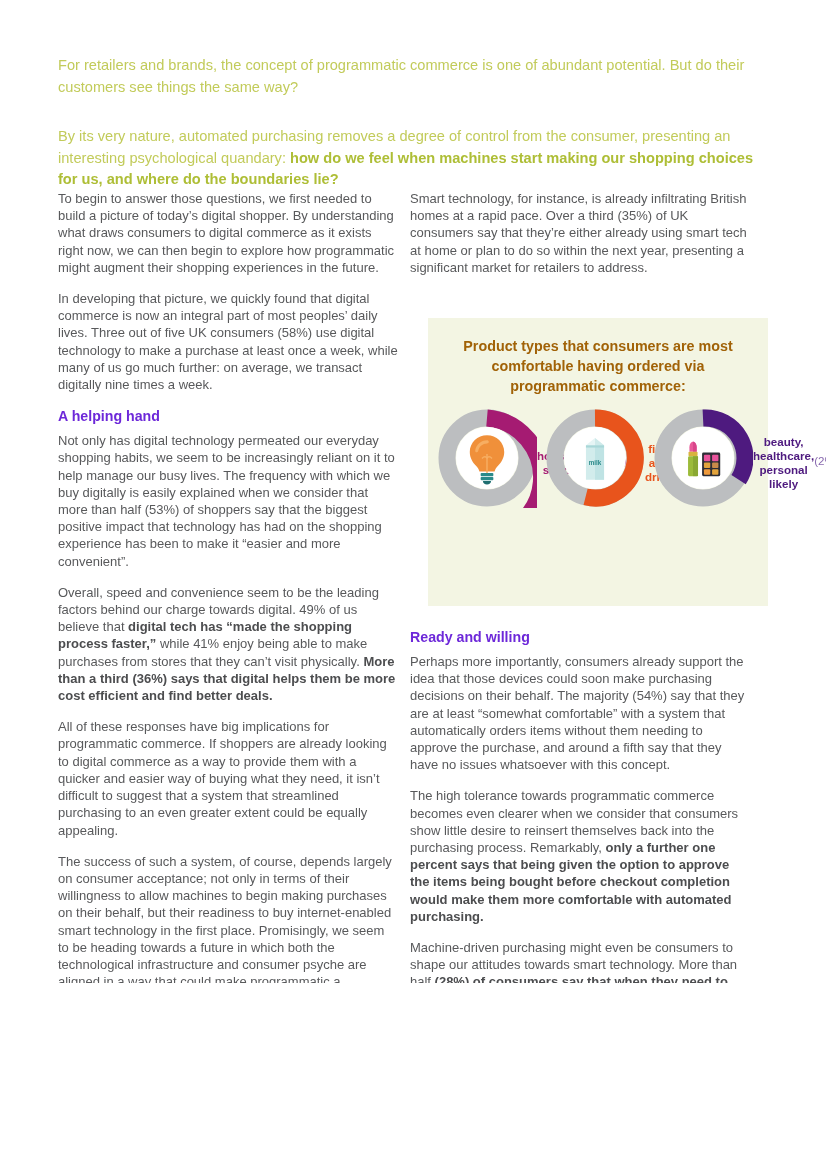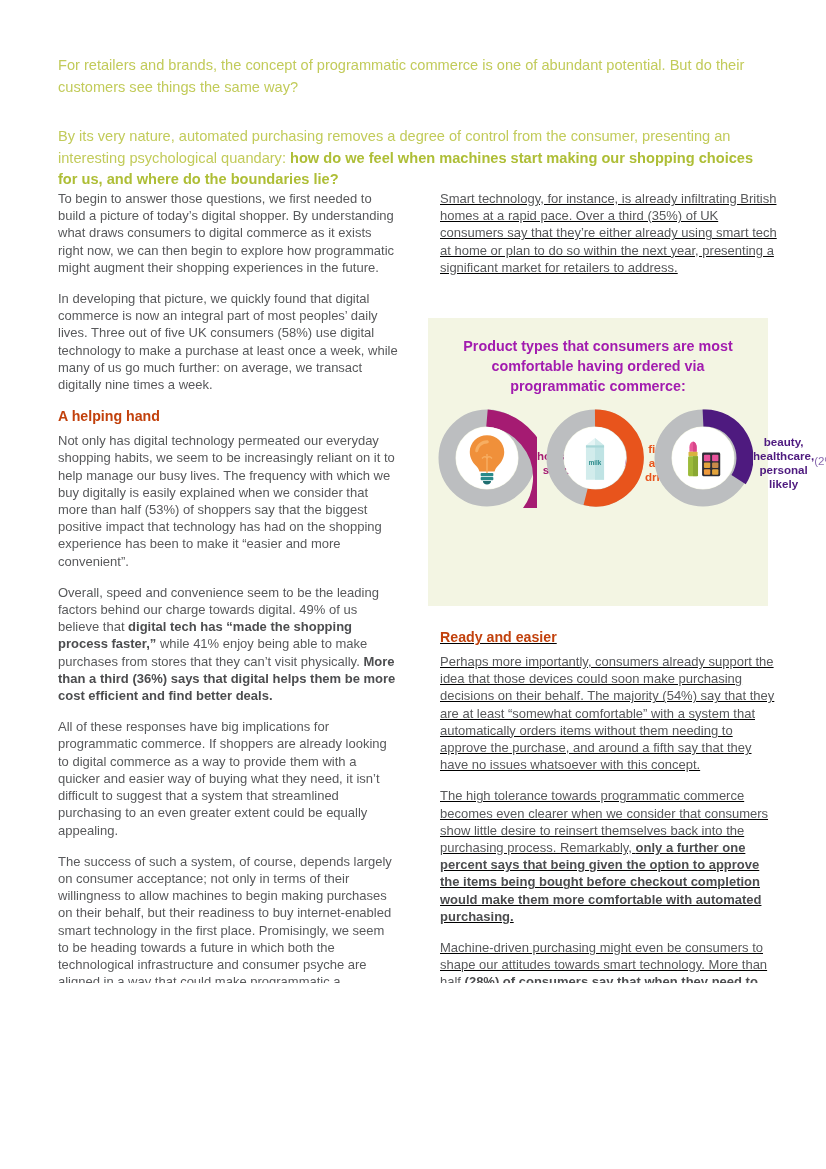--- a/index.html
+++ b/index.html
@@ -43,55 +43,55 @@
     font-weight: bold;
   }
 
   
   .col {
     position: absolute;
     top: 190px;
     width: 340px;
   }
   .col-left  { left: 58px; }
-  .col-right { left: 440px; text-decoration: underline; }
+  .col-right { left: 410px; }
 
   p.body {
     font-size: 13px;
     line-height: 17.2px;
     color: #58595b;
     margin: 0 0 14px 0;
   }
   p.body b { color: #4c4d4f; font-weight: bold; }
 
   h3.section {
     font-size: 14.2px;
     line-height: 18px;
-    color: #c2410c;
+    color: #6d28d9;
     font-weight: bold;
     margin: 6px 0 7px 0;
   }
 
   
   .infographic {
     position: absolute;
     left: 428px;
     top: 318px;
     width: 340px;
     height: 288px;
     background: #f3f5e3;
     box-sizing: border-box;
   }
   .info-title {
     margin: 18px 14px 0 14px;
     text-align: center;
     font-size: 14.3px;
     line-height: 20px;
     font-weight: bold;
-    color: #a21caf;
+    color: #a16207;
   }
   .donut-row {
     display: flex;
     justify-content: space-around;
     align-items: flex-start;
     margin-top: 12px;
     padding: 0 8px;
   }
   .donut-cell {
     width: 106px;
@@ -248,21 +248,21 @@
           </svg>
         </div>
         <div class="donut-label" style="color:#4e1a7f">beauty, healthcare, personal likely</div>
         <div class="donut-pct" style="color:#8a6bb0">(2%)</div>
       </div>
 
     </div>
   </div>
 
   <div class="col col-right" style="top:622px;">
-    <h3 class="section">Ready and easier</h3>
+    <h3 class="section">Ready and willing</h3>
     <p class="body">Perhaps more importantly, consumers already support the idea that those devices could soon make purchasing decisions on their behalf. The majority (54%) say that they are at least “somewhat comfortable” with a system that automatically orders items without them needing to approve the purchase, and around a fifth say that they have no issues whatsoever with this concept.</p>
     <p class="body"><span>The high tolerance towards programmatic commerce becomes even clearer when we consider that consumers show little desire to reinsert themselves back into the purchasing process. Remarkably, </span><b>only a further one percent says that being given the option to approve the items being bought before checkout completion would make them more comfortable with automated purchasing.</b></p>
     <p class="body"><span>Machine-driven purchasing might even be consumers to shape our attitudes towards smart technology. More than half </span><b>(28%) of consumers say that when they need to replace a device like a fridge or freezer in the future, they’re likely to opt for a smart technology option</b><span> if it would allow them to benefit from automated shopping.</span></p>
   </div>
 
   <div class="footer">
     <div class="footer-inner">
       <span class="footer-url">www.salmon.com</span>
       <svg class="nav-arrow" width="15" height="15" viewBox="0 0 15 15">
         <path d="M11 2.5 L3.2 7.5 L11 12.5 Z" fill="none" stroke="#bcbec0" stroke-width="1.1" stroke-linejoin="round"></path>

